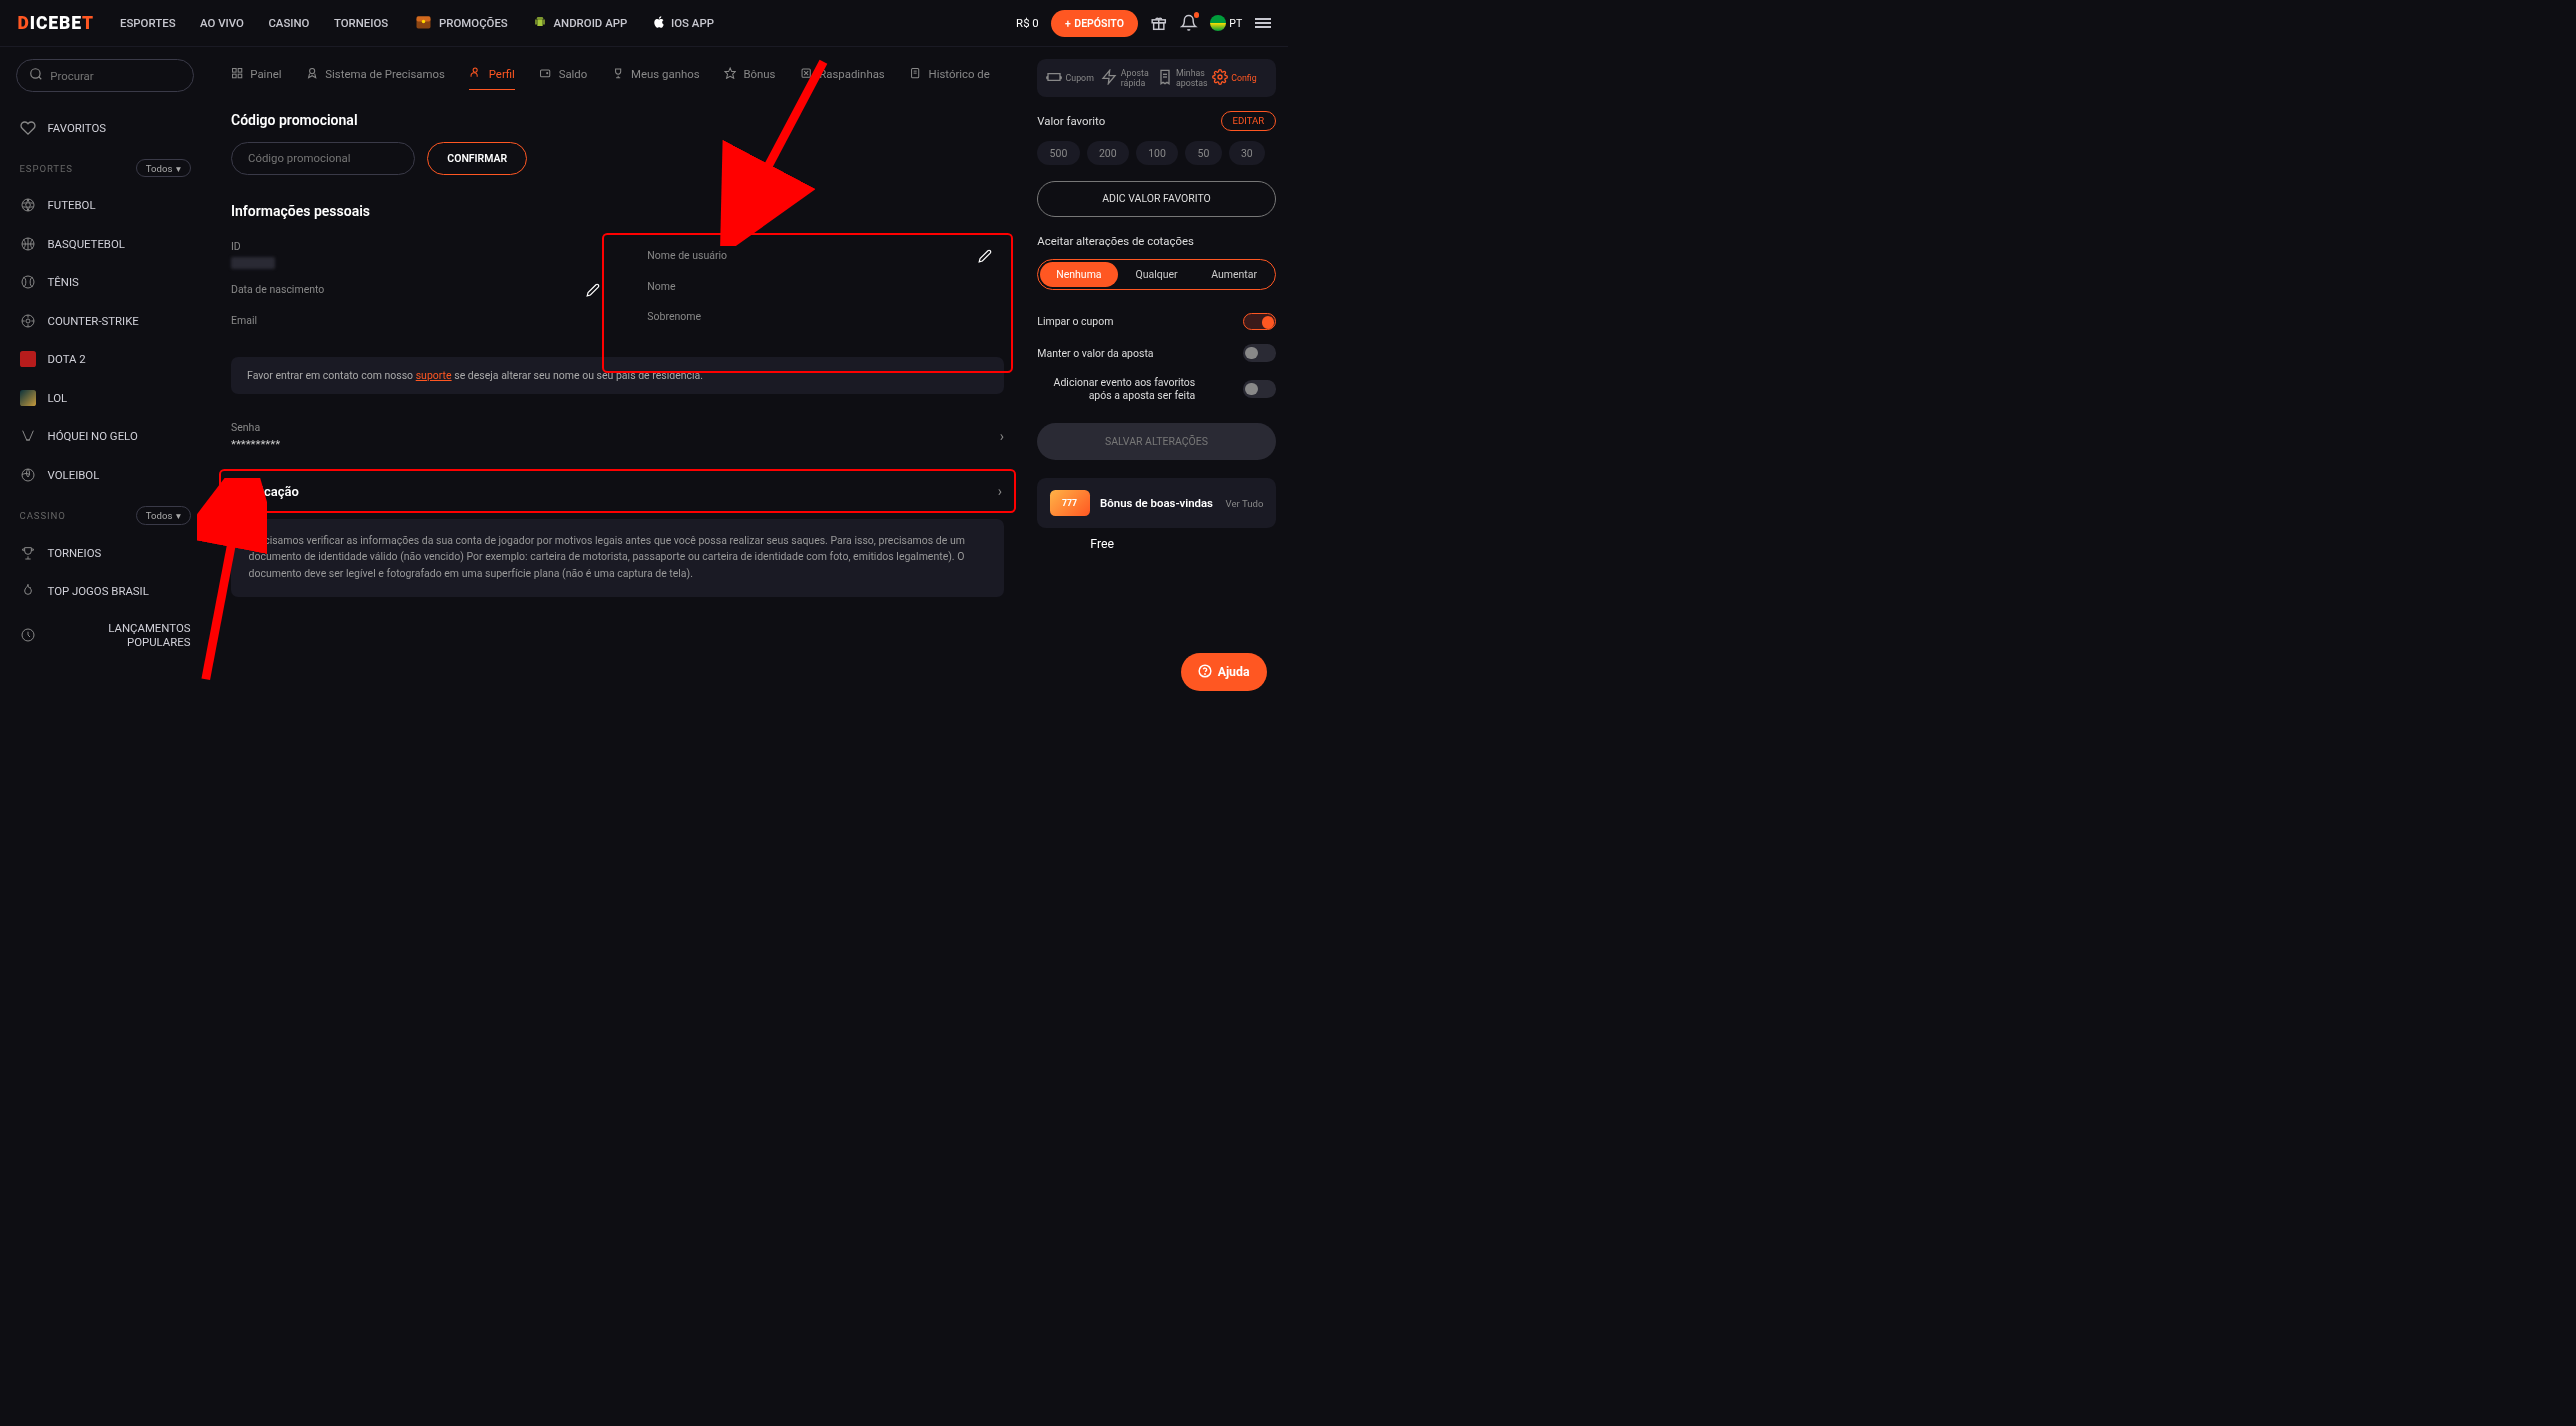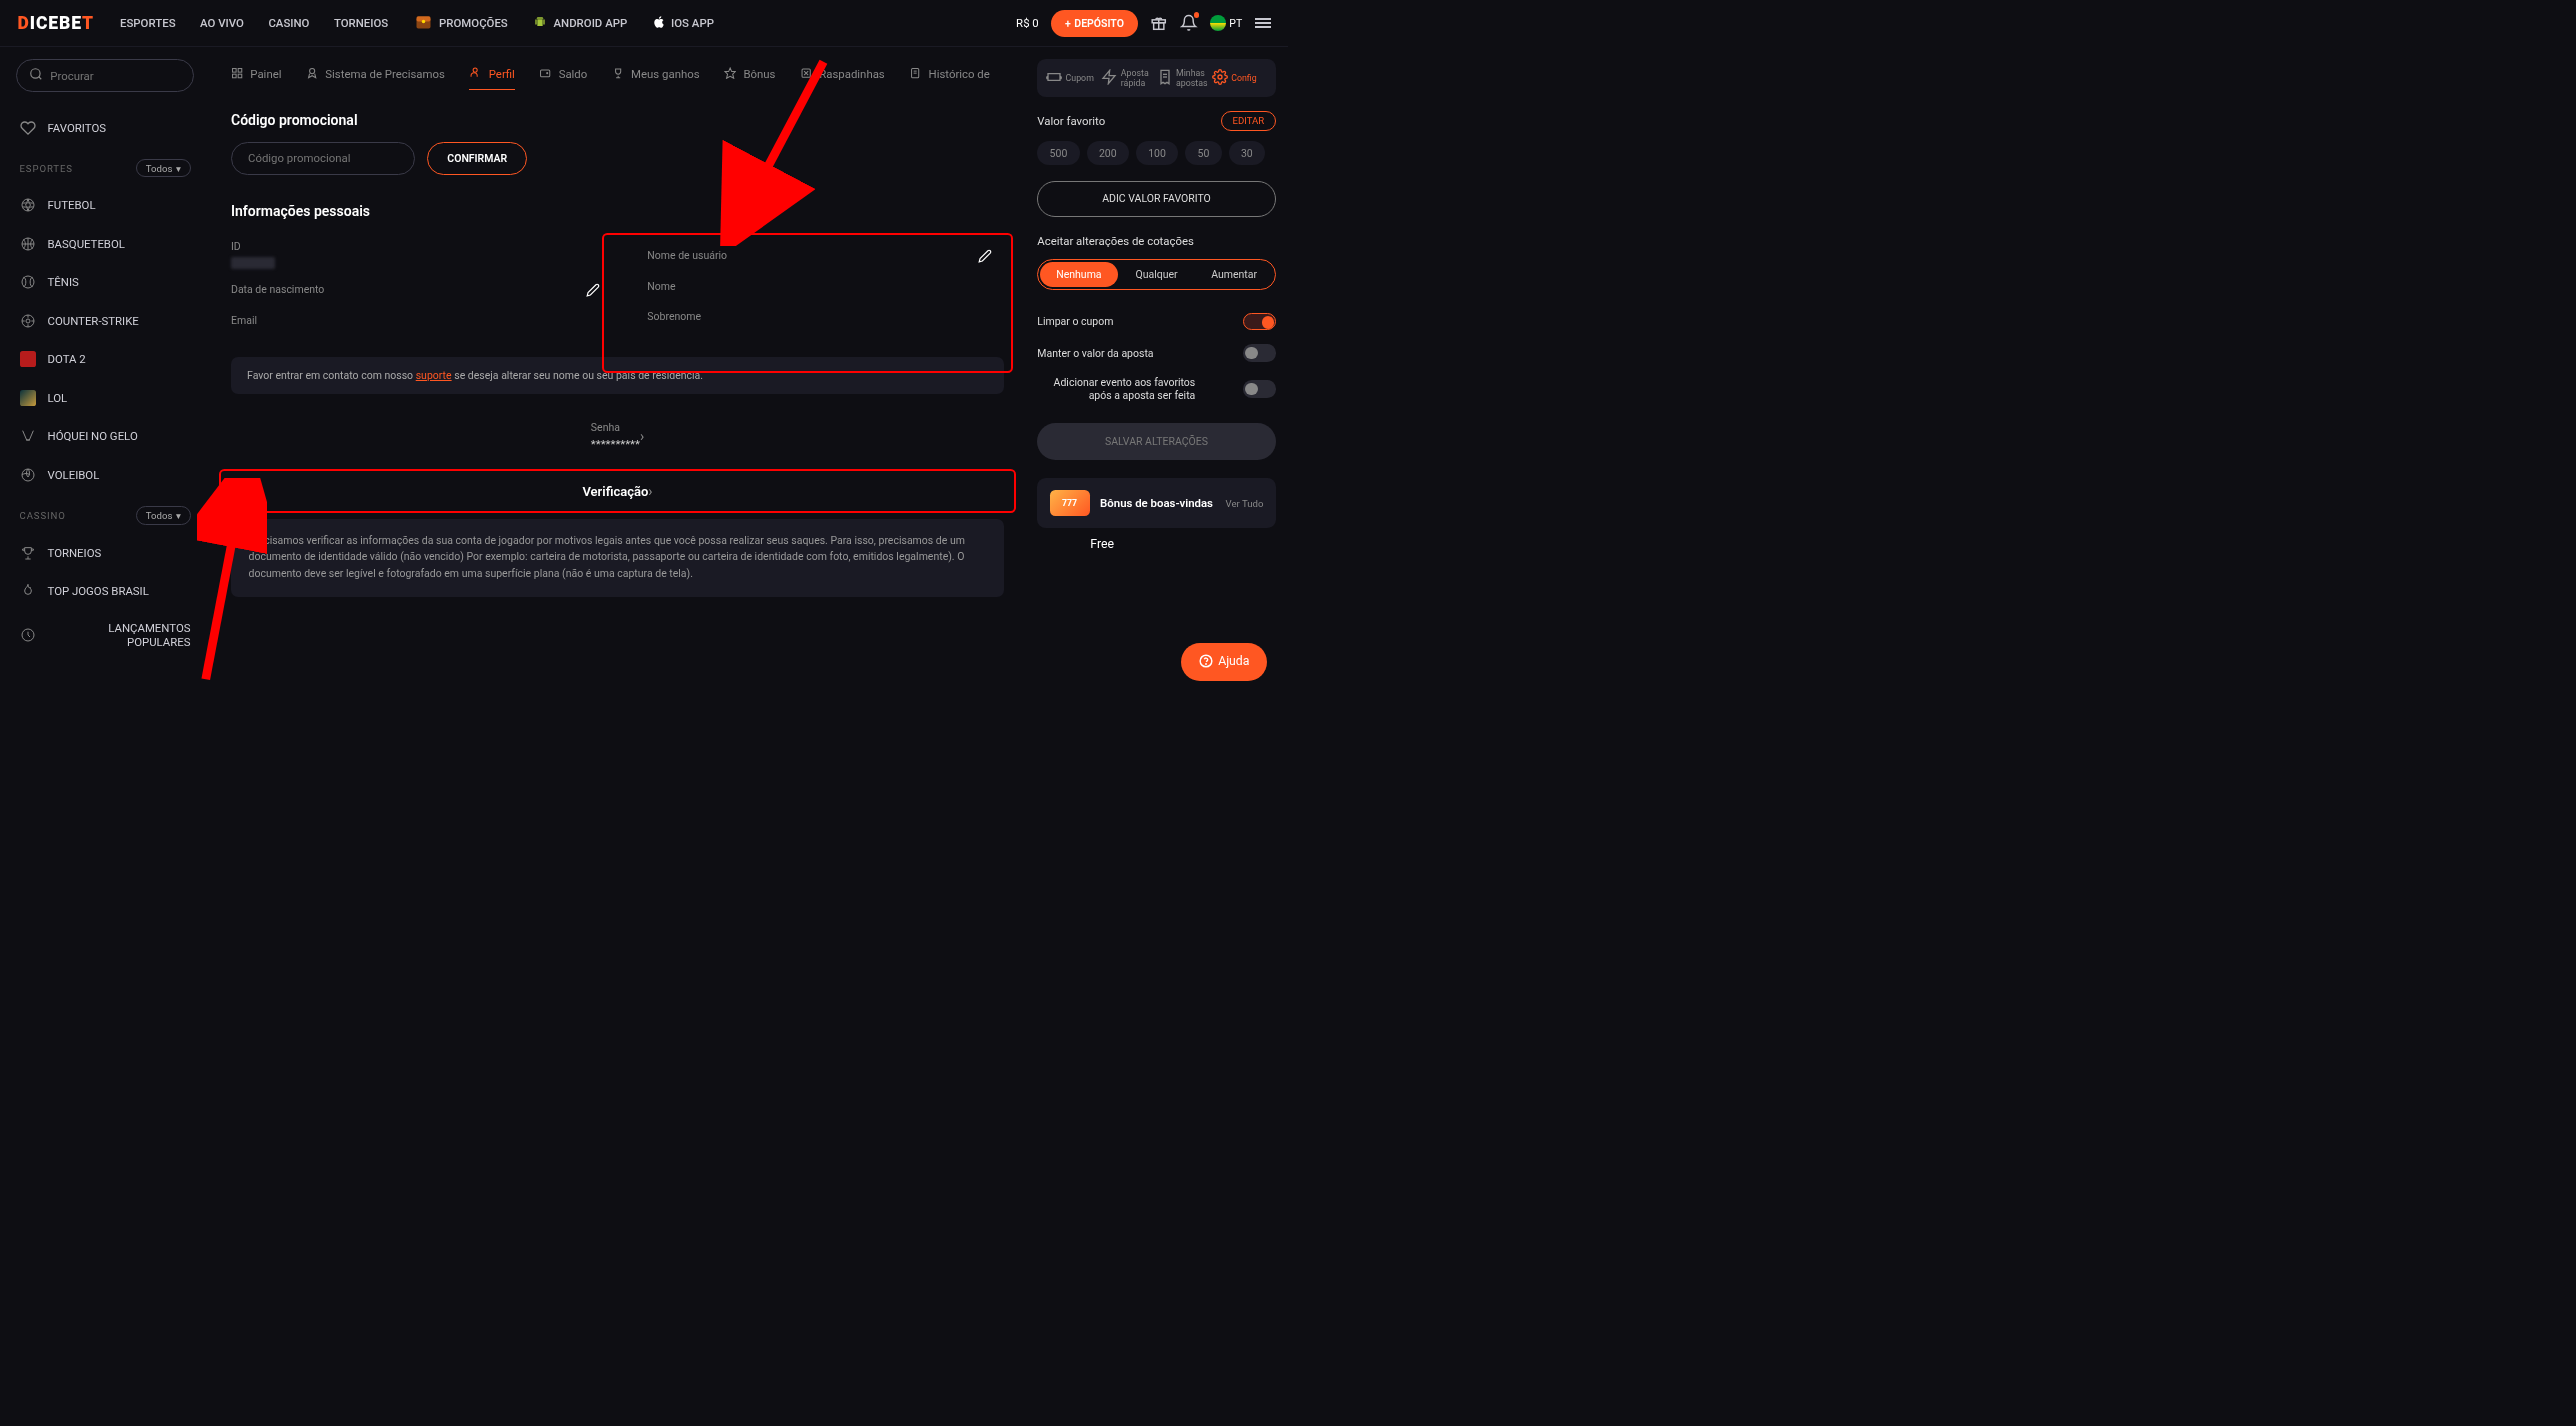--- a/index.html
+++ b/index.html
@@ -47,21 +47,21 @@
 .blur-box.wide { width: 79px; }
 .edit-icon { color: #fff; cursor: pointer; }
 .field-row { display: flex; justify-content: space-between; align-items: center; }
 
 .highlight-box { border: 2.6px solid #ff0000; border-radius: 5.3px; position: absolute; }
 .highlight1 { left: 48%; top: 0; right: -8.8px; height: 140px; }
 
 .notice { background: #1a1a24; border-radius: 7px; padding: 12.3px 16px; font-size: 10.5px; color: #aaa; margin: 14px 0; }
 .notice a { color: #ff5722; text-decoration: underline; }
 
-.section-row { display: flex; justify-content: center; align-items: center; padding: 12.3px 0; cursor: pointer; }
+.section-row { display: flex; justify-content: space-between; align-items: center; padding: 12.3px 0; cursor: pointer; }
 .verify-box { border: 2.6px solid #ff0000; border-radius: 5.3px; padding: 8.8px 12.3px; margin: 5.3px -12.3px; }
 .verify-desc { background: #1a1a24; border-radius: 7px; padding: 14px 17.5px; font-size: 10.5px; color: #999; line-height: 1.6; }
 
 .rightbar { width: 263px; padding: 12.3px; }
 .rb-tabs { background: #1a1a24; border-radius: 8.8px; display: flex; padding: 8.8px; margin-bottom: 14px; }
 .rb-tab { flex: 1; display: flex; flex-direction: row; align-items: center; gap: 3.5px; font-size: 8.8px; color: #888; cursor: pointer; }
 .rb-tab.active { color: #ff5722; }
 .rb-row { display: flex; justify-content: space-between; align-items: center; margin-bottom: 10.5px; }
 .rb-label { font-size: 11.4px; color: #ddd; }
 .rb-edit { border: 0.9px solid #ff5722; color: #ff5722; background: none; border-radius: 12.3px; padding: 3.5px 10.5px; font-size: 9.6px; cursor: pointer; }
@@ -72,21 +72,21 @@
 .seg { flex: 1; text-align: center; padding: 6.1px 10.5px; font-size: 10.5px; border-radius: 16px; cursor: pointer; color: #ccc; }
 .seg.active { background: #ff5722; color: #fff; }
 .toggle-row { display: flex; justify-content: space-between; align-items: center; padding: 7px 0; text-align: right; }
 .toggle-label { font-size: 10.5px; color: #ddd; max-width: 158px; }
 .toggle { width: 33px; height: 17.5px; background: #2a2a34; border-radius: 8.8px; position: relative; cursor: pointer; }
 .toggle::after { content: ''; position: absolute; width: 12.3px; height: 12.3px; background: #888; border-radius: 50%; top: 2.6px; left: 2.6px; transition: all .2s; }
 .toggle.sw-red::after { background: #ff5722; left: 18.4px; }
 .toggle.sw-red { background: #3a1a1a; border: 0.9px solid #ff5722; }
 .save-btn { background: #2a2a34; color: #777; border: none; border-radius: 21px; padding: 12.3px; width: 100%; font-size: 10.5px; cursor: pointer; }
 
-.help-btn { position: absolute; bottom: 32px; right: 21px; background: #ff5722; color: #fff; border: none; border-radius: 21px; padding: 10.5px 17.5px; font-size: 12.3px; font-weight: 400; cursor: pointer; display: flex; align-items: flex-start; gap: 5.3px; z-index: 100; }
+.help-btn { position: absolute; bottom: 22px; right: 21px; background: #ff5722; color: #fff; border: none; border-radius: 21px; padding: 10.5px 17.5px; font-size: 12.3px; font-weight: 700; cursor: pointer; display: flex; align-items: center; gap: 5.3px; z-index: 100; }
 .bonus-card { background: #1a1a24; border-radius: 8.8px; padding: 12.3px; margin-top: 17.5px; display: flex; align-items: center; gap: 10.5px; }
 .bonus-icon { width: 40px; height: 26px; background: linear-gradient(135deg, #ffb347, #ff5722); border-radius: 5.3px; display: flex; align-items: center; justify-content: center; font-size: 8.8px; font-weight: bold; }
 .bonus-title { font-size: 11.4px; font-weight: 600; flex: 1; }
 .bonus-link { font-size: 9.6px; color: #888; }
 
 .arrow { position: absolute; z-index: 50; pointer-events: none; }
 .arrow1 { left: 648px; top: 53px; }
 .arrow2 { left: 197px; top: 478px; }
 
 .promo-icon { width: 21px; height: 21px; }

